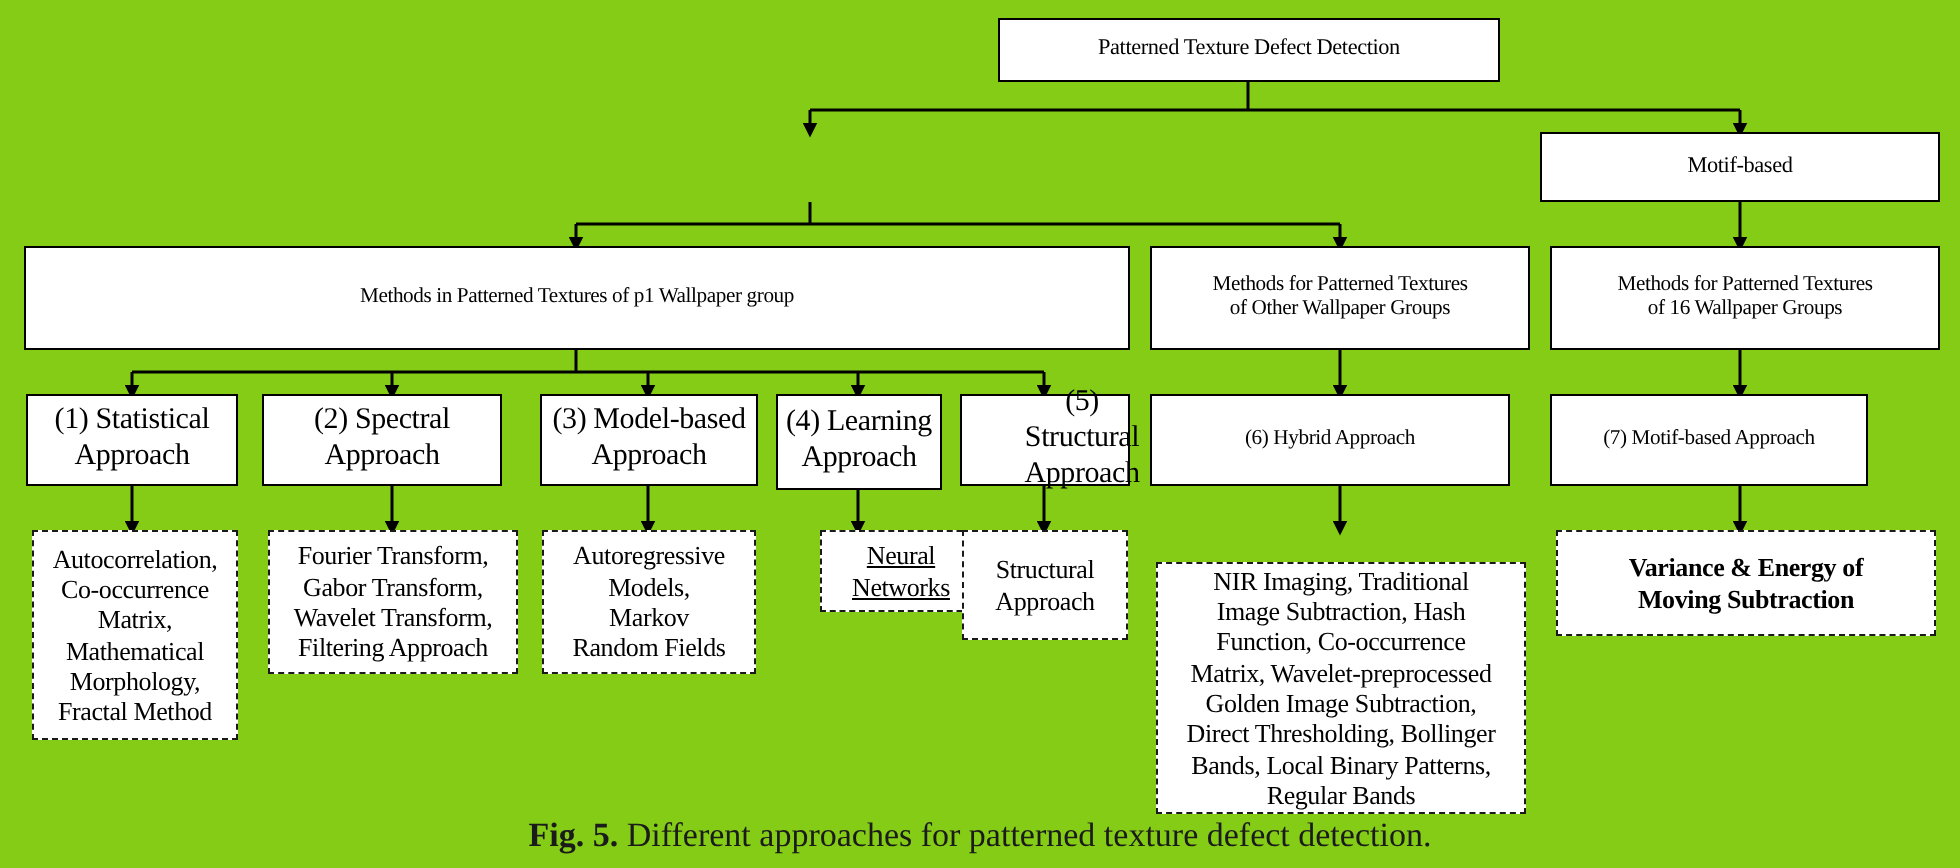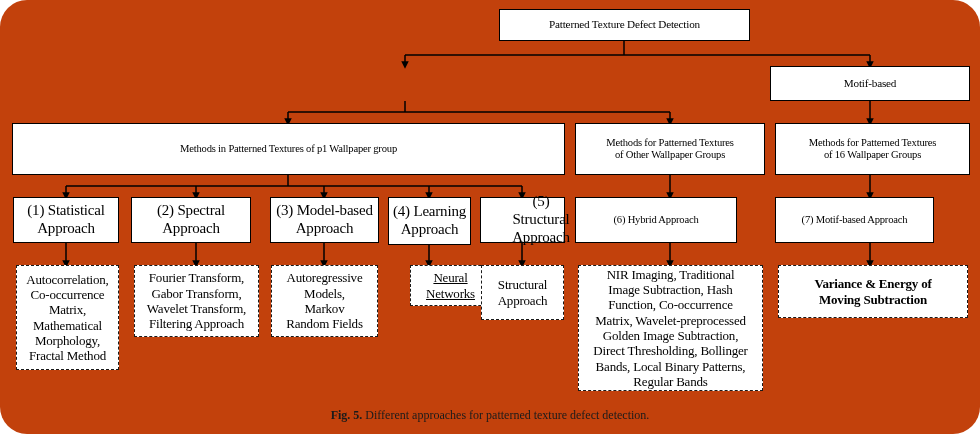--- a/index.html
+++ b/index.html
@@ -9,22 +9,21 @@
   }
   body {
     font-family: "Liberation Serif", serif;
     color: #000000;
   }
   #figure {
     position: relative;
     width: 980px;
     height: 434px;
     overflow: hidden;
-    background: #c2410c;
-    border-radius: 27px;
+    background: #84cc16;
   }
   #connectors {
     position: absolute;
     left: 0;
     top: 0;
     width: 980px;
     height: 434px;
     pointer-events: none;
   }
   .node {
@@ -54,21 +53,21 @@
   .s105 { font-size: 10.6px; }
   .s10 { font-size: 15px; }
   .s97 { font-size: 13px; }
 
   #caption {
     position: absolute;
     left: 0;
     top: 408px;
     width: 980px;
     text-align: center;
-    font-size: 12px;
+    font-size: 17px;
     color: #1b1b1b;
   }
   #caption .figlabel {
     font-weight: bold;
   }
 </style>
 </head>
 <body>
 
 <div id="figure">
@@ -149,21 +148,21 @@
 Approach</span>
   </div>
   <div class="node solid s10" style="left:388px; top:197px; width:83px; height:48px;">
     <span class="txt">(4) Learning
 Approach</span>
   </div>
   <div class="node solid s10" style="left:480px; top:197px; width:85px; height:46px;padding-left:37px;">
     <span class="txt">(5) Structural
 Approach</span>
   </div>
-  <div class="node solid s105" style="left:575px; top:197px; width:162px; height:46px;">
+  <div class="node solid s105" style="left:575px; top:197px; width:180px; height:46px;">
     <span class="txt">(6) Hybrid Approach</span>
   </div>
   <div class="node solid s105" style="left:775px; top:197px; width:159px; height:46px;">
     <span class="txt">(7) Motif-based Approach</span>
   </div>
 
   <div class="node dashed s97" style="left:16px; top:265px; width:103px; height:105px;">
     <span class="txt">Autocorrelation,
 Co-occurrence
 Matrix,
@@ -184,21 +183,21 @@
 Random Fields</span>
   </div>
   <div class="node dashed s97" style="left:410px; top:265px; width:81px; height:41px;text-decoration:underline;">
     <span class="txt">Neural
 Networks</span>
   </div>
   <div class="node dashed s97" style="left:481px; top:265px; width:83px; height:55px;">
     <span class="txt">Structural
 Approach</span>
   </div>
-  <div class="node dashed s97" style="left:578px; top:265px; width:185px; height:126px;align-items:center;">
+  <div class="node dashed s97" style="left:578px; top:281px; width:185px; height:126px;align-items:center;">
     <span class="txt">NIR Imaging, Traditional
 Image Subtraction, Hash
 Function, Co-occurrence
 Matrix, Wavelet-preprocessed
 Golden Image Subtraction,
 Direct Thresholding, Bollinger
 Bands, Local Binary Patterns,
 Regular Bands</span>
   </div>
   <div class="node dashed s97" style="left:778px; top:265px; width:190px; height:53px;font-weight:bold;">

